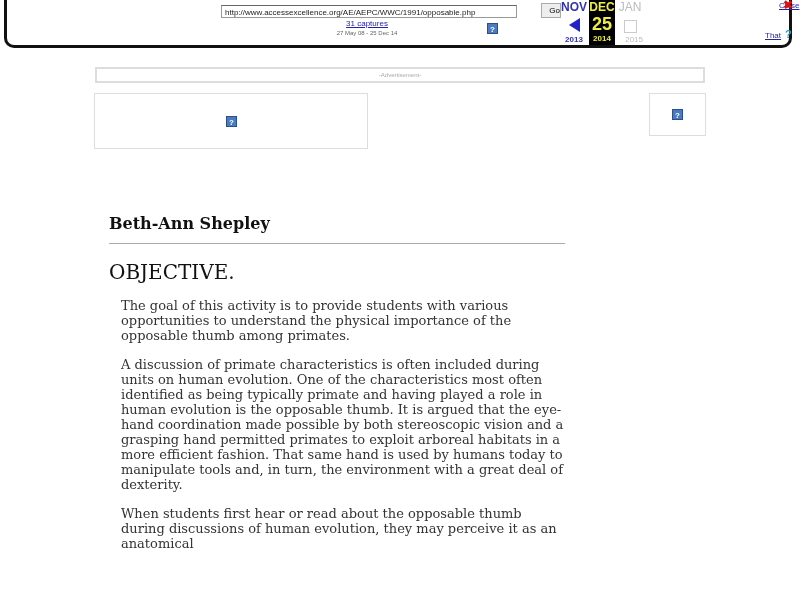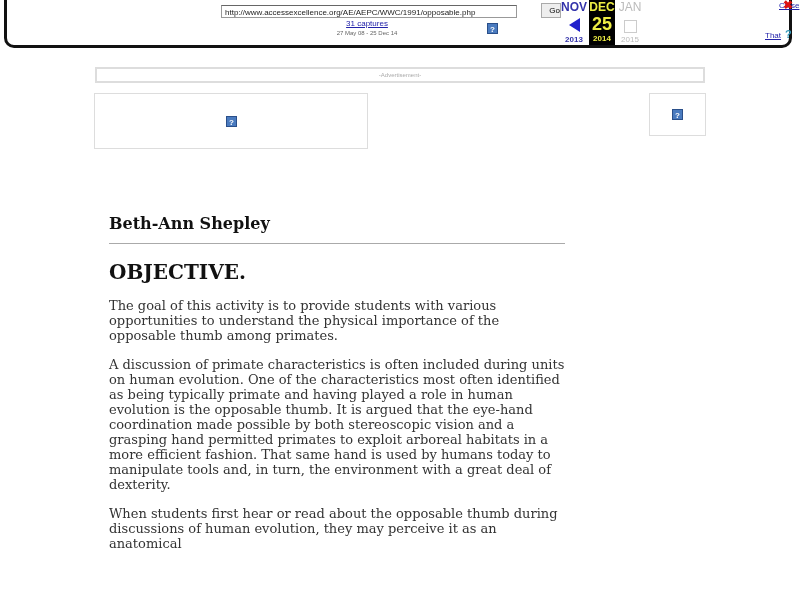--- a/index.html
+++ b/index.html
@@ -23,21 +23,21 @@
   .cal-col { position:absolute; top:0; width:26px; text-align:center; font-family:"Liberation Sans", sans-serif; font-weight:bold; }
   .cal-prev { left:554px; color:#33a; }
   .cal-cur { left:582px; background:#000; color:#ee4; height:48px; }
   .cal-next { left:610px; color:#bbb; font-weight:normal; }
   .cal-m { font-size:12px; margin-top:3px; }
   .cal-d { font-size:18px; line-height:20px; }
   .cal-y { font-size:8px; }
   .cal-arrow { width:0; height:0; margin:4px auto 0; border-top:7px solid transparent; border-bottom:7px solid transparent; border-right:11px solid #22c; }
   .cal-box { width:11px; height:11px; border:1px solid #ccc; margin:6px auto 2px; }
   .cal-prev .cal-y { margin-top:3px; }
-  .cal-next .cal-y { margin-top:0; }
+  .cal-next .cal-y { margin-top:0;text-align:right; }
 
   .wb-close { position:absolute; left:752px; top:4px; font-family:"Liberation Sans", sans-serif; font-size:8px; color:#22a; text-decoration:underline;margin-left:20px; }
   .wb-close-x { position:absolute; left:776px; top:1px; font-family:"Liberation Sans", sans-serif; font-size:12px; color:#d11; font-weight:bold; }
   .wb-help { position:absolute; left:758px; top:34px; font-family:"Liberation Sans", sans-serif; font-size:8px; color:#22a; text-decoration:underline; }
   .wb-help-q { position:absolute; left:778px; top:31px; font-family:"Liberation Sans", sans-serif; font-size:11px; color:#39b; font-weight:bold; }
 
   .q-img { display:inline-block; width:11px; height:11px; background:#4a7bbf; border:1px solid #2a4f8a; color:#fff; font-family:"Liberation Sans", sans-serif; font-size:8px; font-weight:bold; line-height:11px; text-align:center; box-sizing:border-box; }
 
   
   .ad-banner { position:absolute; left:95px; top:67px; width:610px; height:16px; border:2px solid #ddd; box-sizing:border-box; text-align:center; font-family:"Liberation Sans", sans-serif; font-size:6px; color:#aaa; line-height:12px; }
@@ -45,22 +45,22 @@
   .ad-right { position:absolute; left:649px; top:93px; width:57px; height:43px; border:1px solid #ddd; box-sizing:border-box; }
   .ad-left .q-img { position:absolute; left:131px; top:22px; }
   .ad-right .q-img { position:absolute; left:22px; top:15px; }
 
   
   .article { position:absolute; left:109px; top:200px; width:460px; color:#222; }
   .title { font-size:25px; font-weight:bold; margin:0; line-height:30px; color:#111; }
   .author { margin-top:16px; font-size:16px; font-weight:bold; line-height:15px; color:#111; }
   .inst { font-size:13px; line-height:15px; color:#333; }
   .rule { margin:12px 0 0 0; width:456px; height:0; border:0; border-top:1px solid #aaa; }
-  h2 { font-size:20px; font-weight:bold; margin:16px 0 0 0; line-height:24px; color:#111; }
-  p { font-size:13px; line-height:15px; margin:14px 0 0 0; color:#333; }
+  h2 { font-size:20px; font-weight:normal; margin:16px 0 0 0; line-height:24px; color:#111; }
+  p { font-size:13px; line-height:15px; margin:14px 0 0 12px; color:#333; }
 </style>
 </head>
 <body>
 
 <div class="wb-bar">
 
   <div class="wb-url">http://www.accessexcellence.org/AE/AEPC/WWC/1991/opposable.php</div>
   <div class="wb-go">Go</div>
   <div class="wb-captures">31 captures</div>
   <div class="wb-range">27 May 08 - 25 Dec 14</div>

